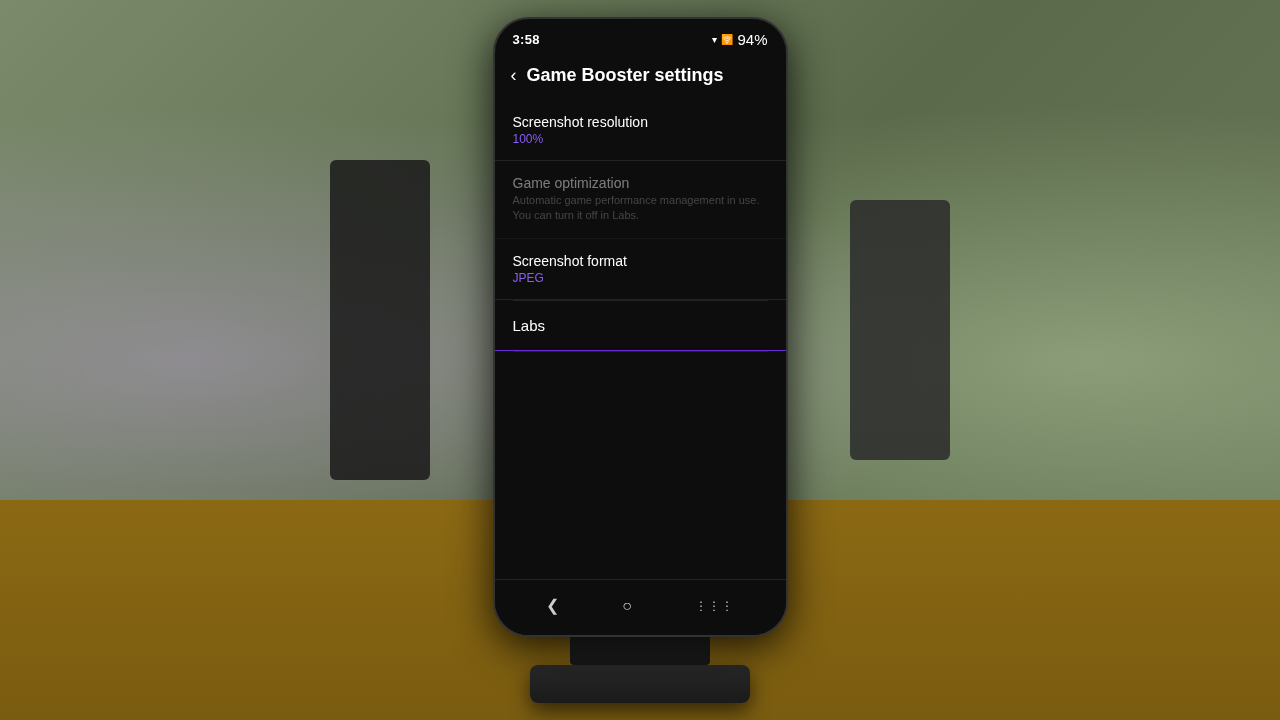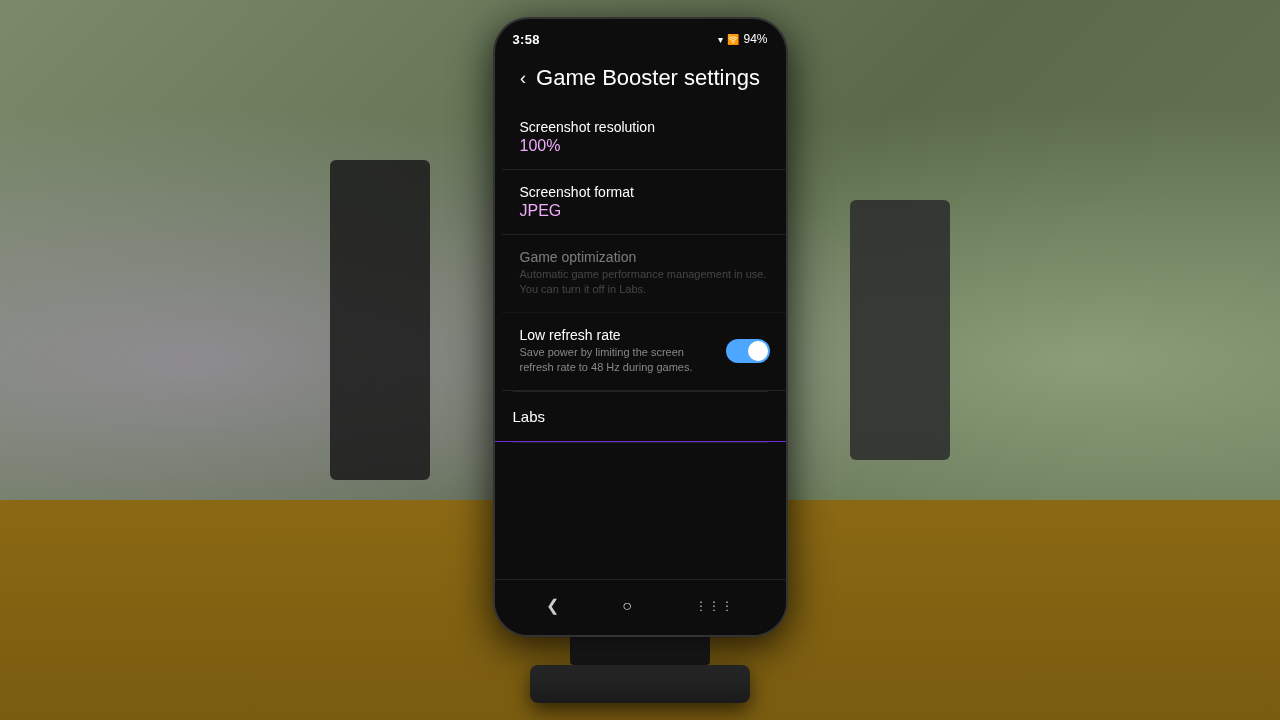--- a/index.html
+++ b/index.html
@@ -1,15 +1,15 @@
 <!DOCTYPE html>
 <html><head>
   <meta charset="utf-8">
   <style>
-    * { margin: 0; padding: 0; box-sizing: border-box; justify-content: center; }
+    * { margin: 0; padding: 0; box-sizing: border-box; }
 
     body {
       width: 1280px;
       height: 720px;
       overflow: hidden;
       background: #6b7c5a;
       display: flex;
       align-items: center;
       justify-content: center;
       font-family: 'Arial', sans-serif;
@@ -109,71 +109,70 @@
     .status-icon-text {
       color: #fff;
       font-size: 10px;
     }
 
     .battery-icon {
       display: inline-flex;
       align-items: center;
       gap: 2px;
       color: #fff;
-      font-size: 12px;
+      font-size: 15px;
     }
 
     
     .title-bar {
       display: flex;
       align-items: center;
       padding: 10px 16px 14px;
       flex-shrink: 0;
     }
 
     .back-arrow {
       color: #fff;
       font-size: 18px;
       margin-right: 10px;
       cursor: pointer;
     }
 
     .page-title-text {
       color: #fff;
-      font-size: 22px;
-      font-weight: 400;
+      font-size: 18px;
+      font-weight: 700;
     }
 
     
     .settings-list {
       flex: 1;
       overflow: hidden;
     }
 
     .settings-item {
       padding: 14px 18px;
       border-bottom: 1px solid #222;
       position: relative;
-      margin-left: 7px;
     }
 
     .settings-item.dimmed {
       opacity: 0.45;
     }
 
     .settings-item-title {
       color: #fff;
       font-size: 14px;
       font-weight: 500;
       margin-bottom: 2px;
     }
 
     .settings-item-value {
-      color: #f0abfc;
-      font-size: 16px;
+      color: #8b5cf6;
+      font-size: 12px;
       font-weight: 500;
     }
 
     .settings-item-desc {
       color: #888;
       font-size: 11px;
       line-height: 1.4;
       margin-top: 2px;
     }
 
@@ -294,40 +293,31 @@
         <span class="page-title-text">Game Booster settings</span>
       </div>
 
       <div class="settings-list">
 
         <div class="settings-item">
           <div class="settings-item-title">Screenshot resolution</div>
           <div class="settings-item-value">100%</div>
         </div>
 
+        <div class="settings-item dimmed">
+          <div class="settings-item-title">Game optimization</div>
+          <div class="settings-item-desc">Automatic game performance management in use. You can turn it off in Labs.</div>
+        </div>
+
         <div class="settings-item">
           <div class="settings-item-title">Screenshot format</div>
           <div class="settings-item-value">JPEG</div>
         </div>
 
-        <div class="settings-item dimmed">
-          <div class="settings-item-title">Game optimization</div>
-          <div class="settings-item-desc">Automatic game performance management in use. You can turn it off in Labs.</div>
-        </div>
-
-
-        <div class="settings-item" style="padding-right: 72px;">
-          <div class="settings-item-title">Low refresh rate</div>
-          <div class="settings-item-desc">Save power by limiting the screen refresh rate to 48 Hz during games.</div>
-          <div class="toggle-container">
-            <div class="toggle on">
-              <div class="toggle-knob"></div>
-            </div>
-          </div>
-        </div>
+
 
         <div class="divider-line"></div>
 
         <div class="section-label">Labs</div>
 
         <div class="divider-line"></div>
 
 
       </div>
 

